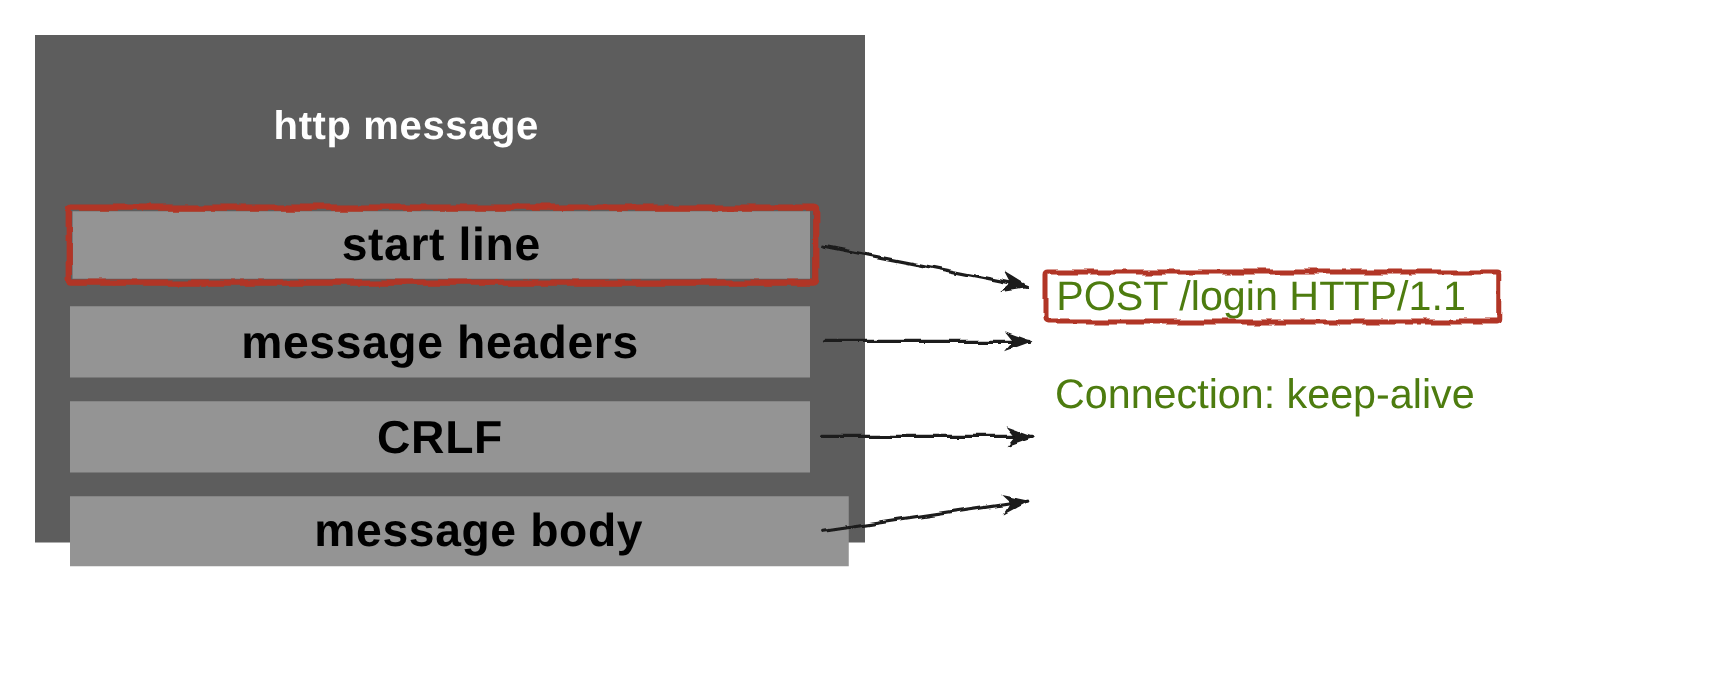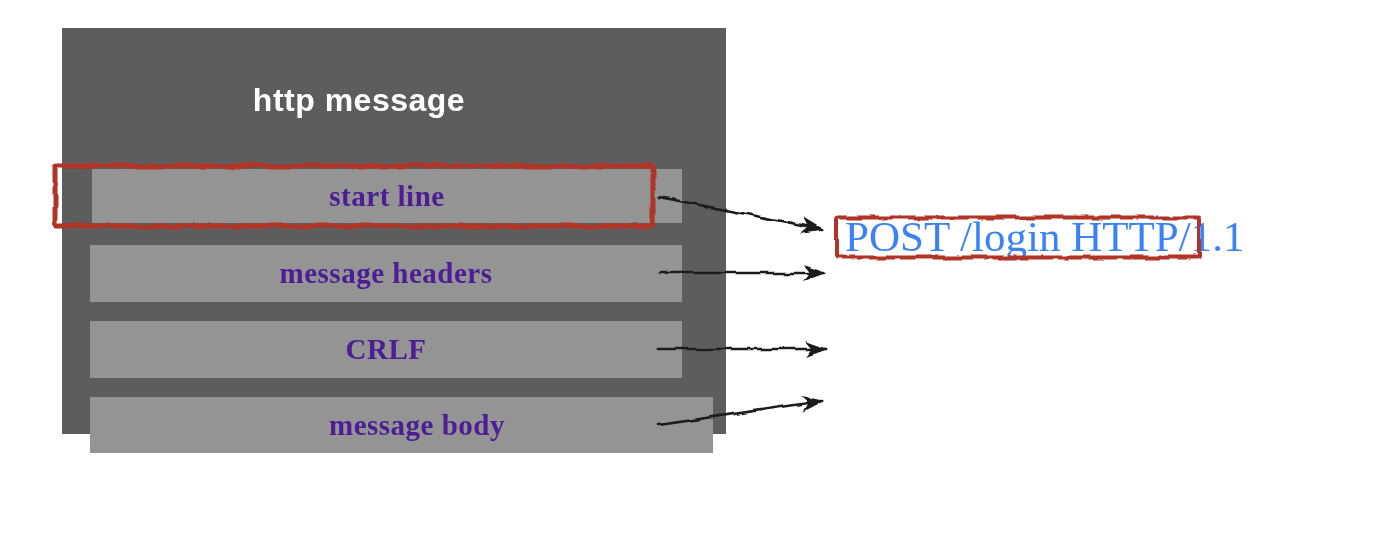--- a/index.html
+++ b/index.html
@@ -15,21 +15,20 @@
     background: #ffffff;
     overflow: hidden;
   }
   .panel {
     position: absolute;
     left: 28px;
     top: 28px;
     width: 664px;
     height: 406px;
     background: #5d5d5d;
-    margin-left: 34px;
   }
   .panel-title {
     position: absolute;
     left: 0;
     right: 70px;
     top: 52px;
     text-align: center;
     font-size: 32px;
     font-weight: bold;
     color: #ffffff;
@@ -37,38 +36,36 @@
     letter-spacing: 0.5px;
   }
   .layer {
     position: absolute;
     background: #949494;
     display: flex;
     align-items: center;
     justify-content: center;
   }
   .layer-label {
-    font-size: 29px;
+    font-size: 37px;
     font-weight: bold;
-    color: #4c1d95;
+    color: #000000;
     letter-spacing: 0.5px;
-    font-family: Liberation Serif, serif;
   }
   .layer-start    { left: 30px; top: 141px; width: 590px; height: 54px; }
   .layer-headers  { left: 28px; top: 217px; width: 592px; height: 57px; }
   .layer-crlf     { left: 28px; top: 293px; width: 592px; height: 57px; }
   .layer-body     { left: 28px; top: 369px; width: 592px; height: 56px; padding-left: 31px; }
 
   .example-line {
     position: absolute;
-    font-size: 43px;
+    font-size: 33px;
     line-height: 36px;
-    color: #3b82f6;
+    color: #4d7c0f;
     white-space: nowrap;
-    font-family: Liberation Serif, serif;
   }
   .line-request    { left: 845px; top: 219px; }
   .line-host       { left: 844px; top: 261px; }
   .line-connection { left: 844px; top: 297px; }
   .line-body       { left: 846px; top: 378px; }
 
   .overlay {
     position: absolute;
     left: 0;
     top: 0;
@@ -112,20 +109,21 @@
     </div>
 
     <div class="layer layer-body">
       <span class="layer-label">message body</span>
     </div>
   </div>
 
   <div class="example-line line-request">POST /login HTTP/1.1</div>
 
 
+  <div class="example-line line-connection">Connection: keep-alive</div>
 
 
   <svg class="overlay" width="1378" height="542" viewBox="0 0 1378 542">
     <defs>
       <filter id="rough" x="-5%" y="-5%" width="110%" height="110%">
         <feTurbulence type="fractalNoise" baseFrequency="0.045" numOctaves="3" seed="7" result="n"></feTurbulence>
         <feDisplacementMap in="SourceGraphic" in2="n" scale="5" xChannelSelector="R" yChannelSelector="G"></feDisplacementMap>
       </filter>
       <marker id="ah" markerUnits="userSpaceOnUse" markerWidth="26" markerHeight="22" refX="22" refY="11" orient="auto">
         <path d="M2,3 L24,11 L2,19 L8.5,11 Z" fill="#1a1a1a"></path>

